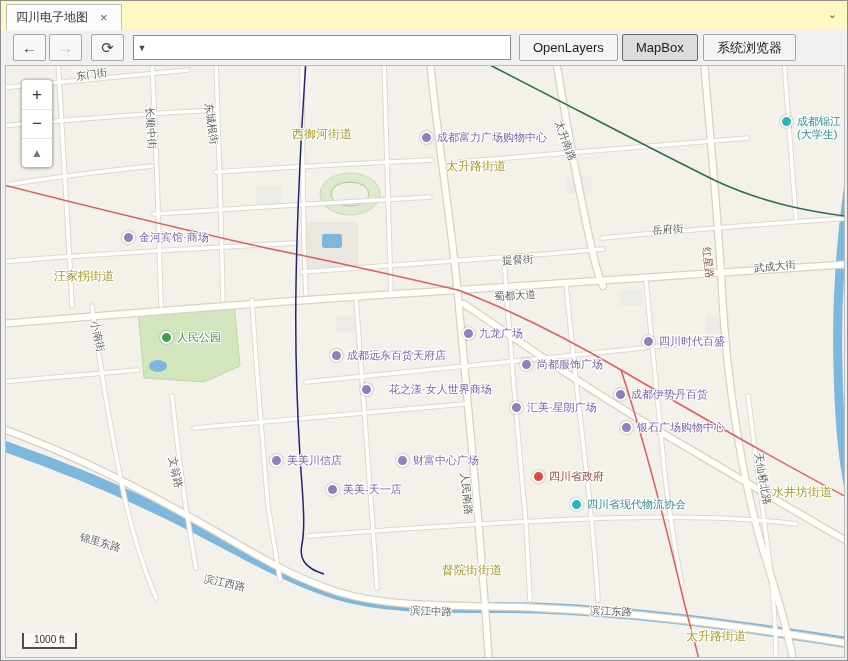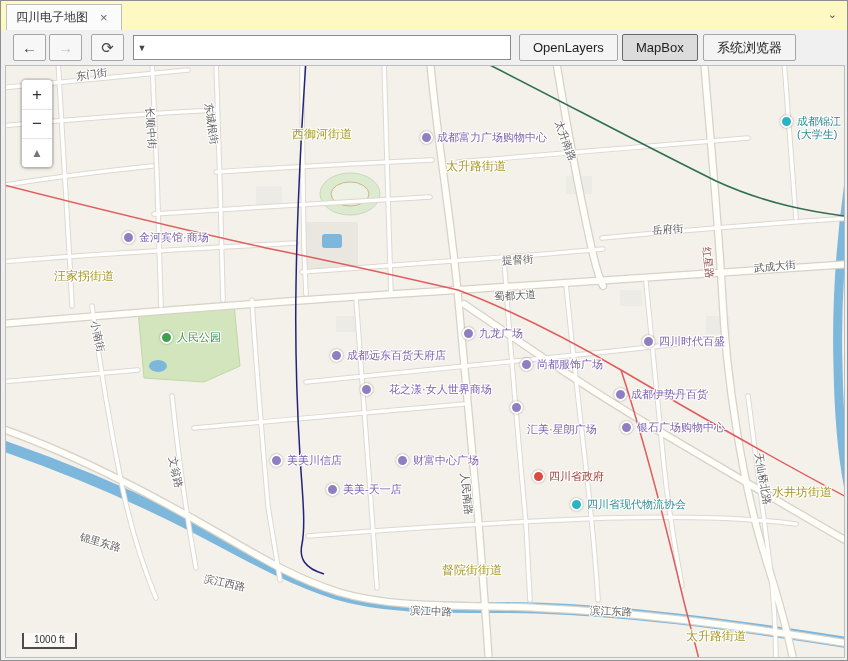--- a/index.html
+++ b/index.html
@@ -286,21 +286,21 @@
           </span>
         </div>
         <div class="poi" style="left: 608px; top: 322px; font-family: Liberation Serif, serif;">
           <span class="poi-icon" style="background: rgb(143, 127, 194);"></span>
           <span class="poi-text" style="color: rgb(122, 95, 174);">
             <div>成都伊势丹百货</div>
           </span>
         </div>
         <div class="poi" style="left: 504px; top: 335px;">
           <span class="poi-icon" style="background: rgb(143, 127, 194);"></span>
-          <span class="poi-text" style="color: rgb(122, 95, 174); margin-top: 22px;">
+          <span class="poi-text" style="color: rgb(122, 95, 174);">
             <div>汇美·星朗广场</div>
           </span>
         </div>
         <div class="poi" style="left: 614px; top: 355px;">
           <span class="poi-icon" style="background: rgb(143, 127, 194);"></span>
           <span class="poi-text" style="color: rgb(122, 95, 174);">
             <div>银石广场购物中心</div>
           </span>
         </div>
         <div class="poi" style="left: 264px; top: 388px;">

